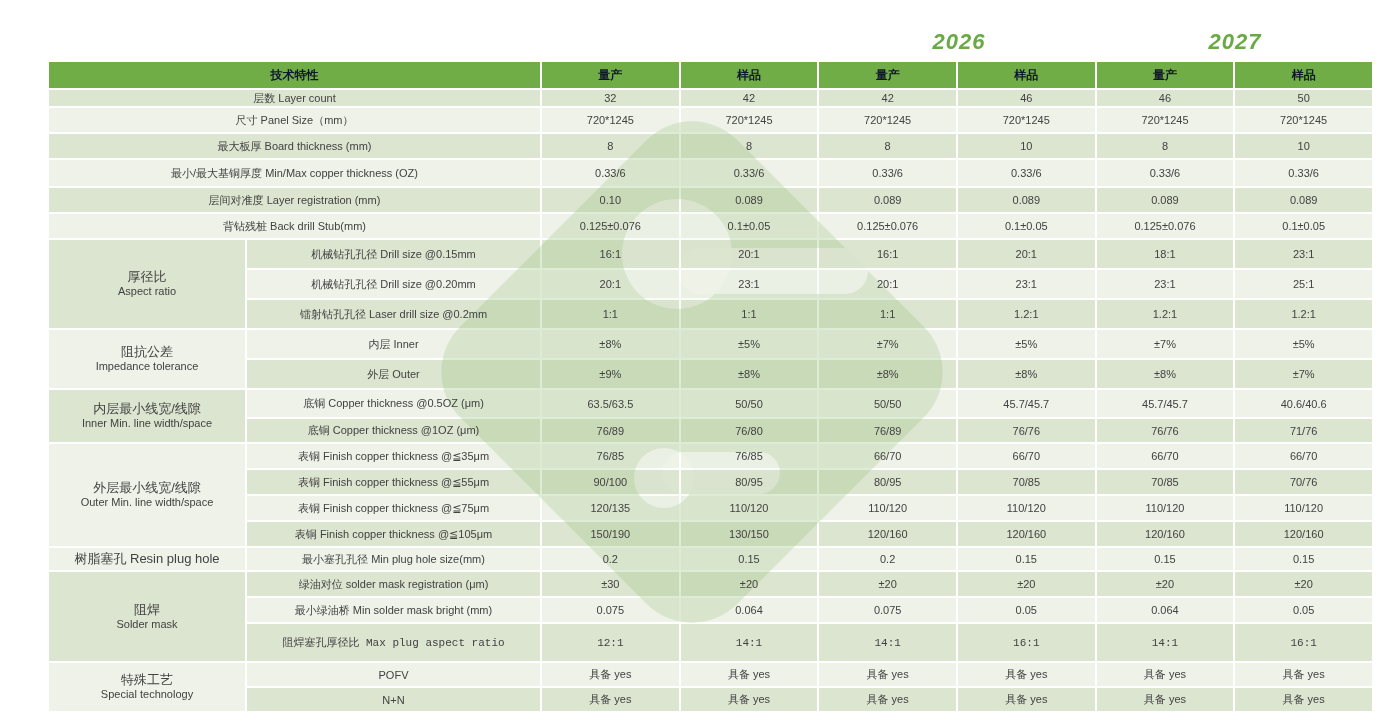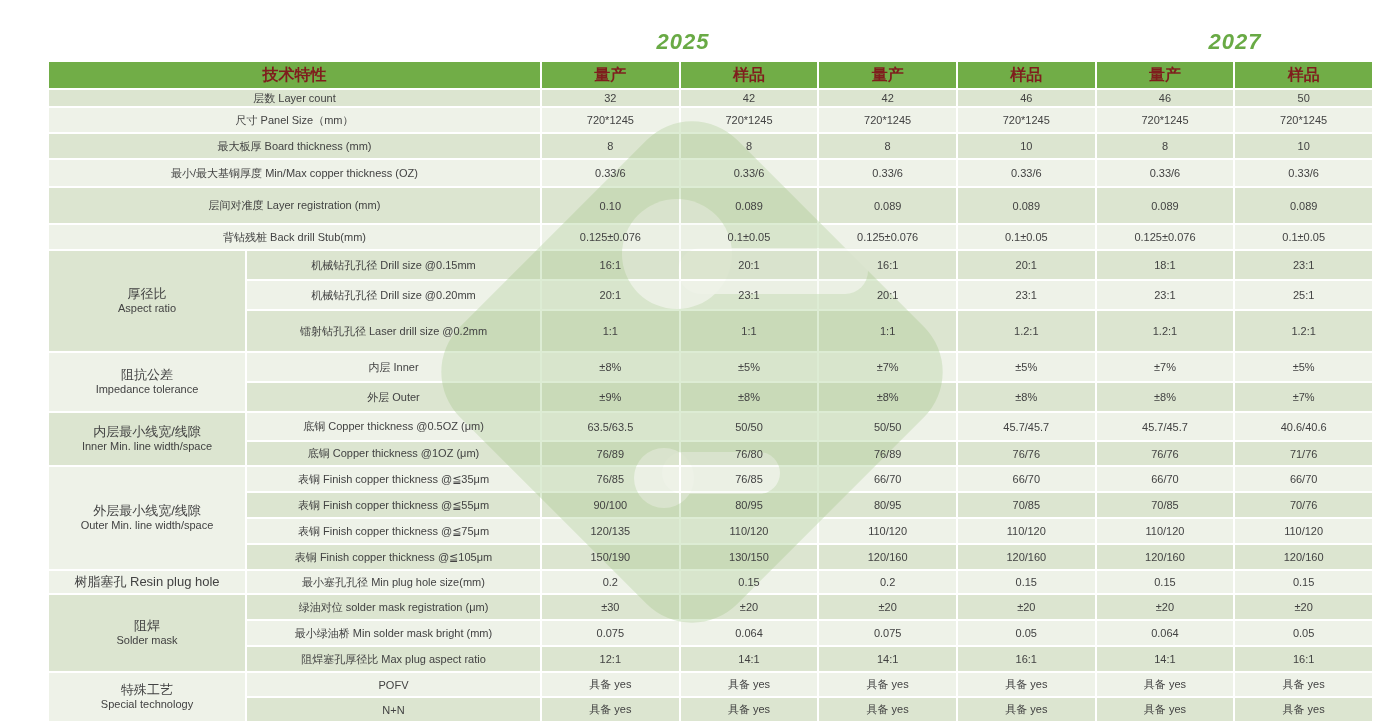--- a/index.html
+++ b/index.html
@@ -22,21 +22,21 @@
 
   
   .year { position:absolute; top:26px; width:276px; height:32px; line-height:32px; text-align:center;
     font-size:22px; font-weight:bold; font-style:italic; color:#69aa45; z-index:2; letter-spacing:1px; }
   .y1 { left:545px; } .y2 { left:821px; } .y3 { left:1097px; }
 
   
   .tbl-wrap { position:absolute; left:47px; top:60px; width:1327px; z-index:1; }
   table { width:100%; table-layout:fixed; border-collapse:separate; border-spacing:2px; }
   col.c-grp { width:196px; } col.c-sub { width:293px; }
-  th { background:#71ad47; color:#7f1d1d; font-size:16px; font-weight:bold; height:26px;
+  th { background:#71ad47; color:#0f172a; font-size:12px; font-weight:bold; height:26px;
     text-align:center; vertical-align:middle;margin-left:24px; }
   td { text-align:center; vertical-align:middle; color:#424242; font-size:11px; }
   .s-dark  { background:rgba(177,197,150,0.45); }
   .s-light { background:rgba(206,218,189,0.35); }
   .lbl { font-size:11px; }
   .val { font-size:11px; }
   .grp .gzh { font-size:13px; line-height:14px; }
   .grp .gen { font-size:11px; line-height:14px; }
 </style>
 </head>
@@ -45,21 +45,21 @@
 <div class="page">
 
   <div class="wm">
     <div class="wm-diamond"></div>
     <div class="wm-circle1"></div>
     <div class="wm-bar1"></div>
     <div class="wm-circle2"></div>
     <div class="wm-bar2"></div>
   </div>
 
-  <div class="year y1">2025</div>
+  <div class="year y2">2026</div>
   <div class="year y3">2027</div>
 
   <div class="tbl-wrap">
     <table id="spec-table">
       <colgroup>
         <col class="c-grp">
           <col class="c-sub">
         <col>
           <col>
           <col>
@@ -108,21 +108,21 @@
           </tr>
           <tr style="height: 26px;">
             <td colspan="2" class="lbl s-light">最小/最大基铜厚度 Min/Max copper thickness (OZ)</td>
             <td class="val s-light">0.33/6</td>
             <td class="val s-light">0.33/6</td>
             <td class="val s-light">0.33/6</td>
             <td class="val s-light">0.33/6</td>
             <td class="val s-light">0.33/6</td>
             <td class="val s-light">0.33/6</td>
           </tr>
-          <tr style="height: 35px;">
+          <tr style="height: 24px;">
             <td colspan="2" class="lbl s-dark">层间对准度 Layer registration (mm)</td>
             <td class="val s-dark">0.10</td>
             <td class="val s-dark">0.089</td>
             <td class="val s-dark">0.089</td>
             <td class="val s-dark">0.089</td>
             <td class="val s-dark">0.089</td>
             <td class="val s-dark">0.089</td>
           </tr>
           <tr style="height: 24px;">
             <td colspan="2" class="lbl s-light">背钻残桩 Back drill Stub(mm)</td>
@@ -148,21 +148,21 @@
           </tr>
           <tr style="height: 28px;">
             <td class="lbl s-light">机械钻孔孔径 Drill size @0.20mm</td>
             <td class="val s-light">20:1</td>
             <td class="val s-light">23:1</td>
             <td class="val s-light">20:1</td>
             <td class="val s-light">23:1</td>
             <td class="val s-light">23:1</td>
             <td class="val s-light">25:1</td>
           </tr>
-          <tr style="height: 40px;">
+          <tr style="height: 28px;">
             <td class="lbl s-dark">镭射钻孔孔径 Laser drill size @0.2mm</td>
             <td class="val s-dark">1:1</td>
             <td class="val s-dark">1:1</td>
             <td class="val s-dark">1:1</td>
             <td class="val s-dark">1.2:1</td>
             <td class="val s-dark">1.2:1</td>
             <td class="val s-dark">1.2:1</td>
           </tr>
           <tr style="height: 28px; padding-left: 24px;">
             <td rowspan="2" class="grp s-light">
@@ -275,21 +275,21 @@
           </tr>
           <tr style="height: 24px;">
             <td class="lbl s-light">最小绿油桥 Min solder mask bright (mm)</td>
             <td class="val s-light">0.075</td>
             <td class="val s-light">0.064</td>
             <td class="val s-light">0.075</td>
             <td class="val s-light">0.05</td>
             <td class="val s-light">0.064</td>
             <td class="val s-light">0.05</td>
           </tr>
-          <tr style="height: 24px;">
+          <tr style="height: 37px; font-family: Liberation Mono, monospace;">
             <td class="lbl s-dark">阻焊塞孔厚径比 Max plug aspect ratio</td>
             <td class="val s-dark">12:1</td>
             <td class="val s-dark">14:1</td>
             <td class="val s-dark">14:1</td>
             <td class="val s-dark">16:1</td>
             <td class="val s-dark">14:1</td>
             <td class="val s-dark">16:1</td>
           </tr>
           <tr style="height: 23px;">
             <td rowspan="2" class="grp s-light">

